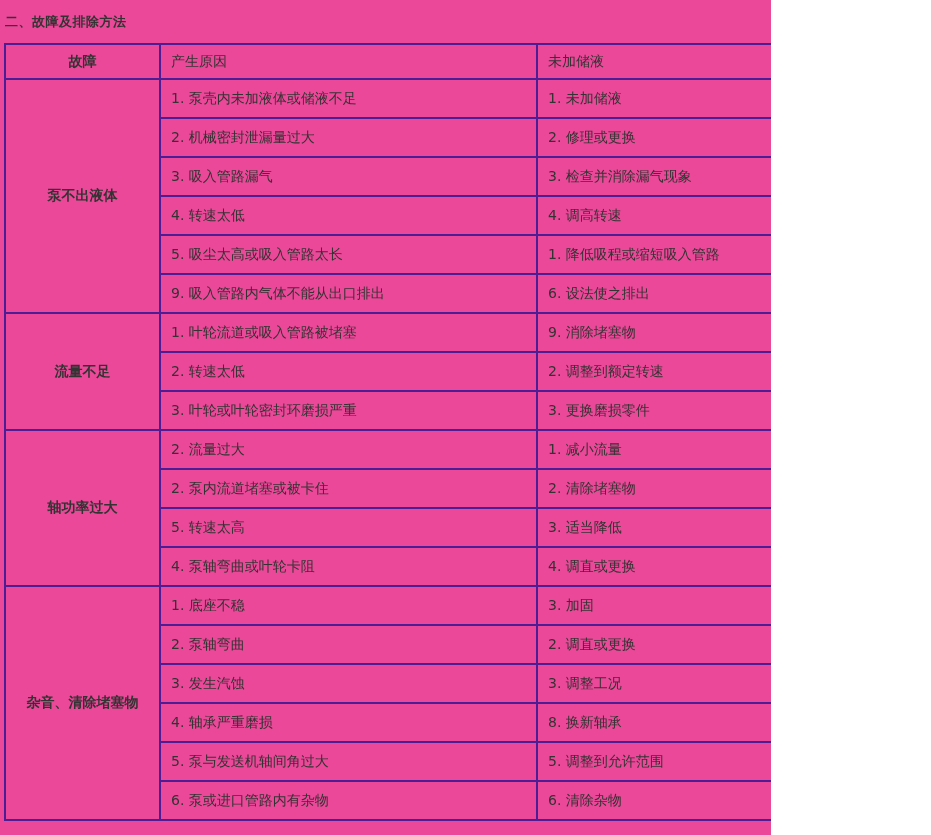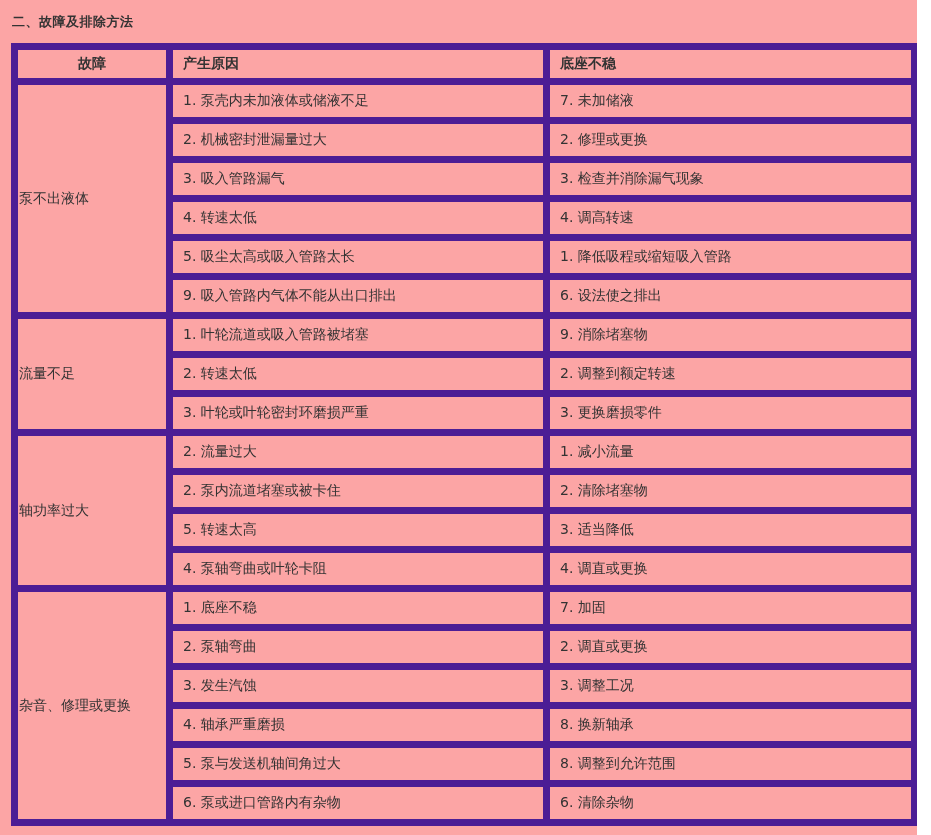--- a/index.html
+++ b/index.html
@@ -3,66 +3,66 @@
 <meta charset="utf-8">
 <style>
   html, body {
     margin: 0;
     padding: 0;
     background: #ffffff;
     font-family: "DejaVu Sans", "Liberation Sans", sans-serif;
     color: #333333;
   }
   .page {
-    width: 917px;
+    width: 771px;
     height: 835px;
     box-sizing: border-box;
-    padding: 8px 0 0 11px;
-    background: #fca5a5;
+    padding: 8px 0 0 4px;
+    background: #ec4899;
     overflow: hidden;
   }
   .doc-title {
     font-size: 13px;
     font-weight: bold;
     color: #333333;
     margin: 5px 0 12px 1px;
     letter-spacing: 0.5px;
   }
   table.fault-table {
     border-collapse: collapse;
     table-layout: fixed;
     width: 900px;
   }
   table.fault-table col.c1 { width: 155px; }
   table.fault-table col.c2 { width: 377px; }
   table.fault-table col.c3 { width: 368px; }
   table.fault-table th,
   table.fault-table td {
-    border: 7px solid #4c1d95;
+    border: 2px solid #4c1d95;
     font-size: 14px;
     color: #333333;
     vertical-align: middle;
     box-sizing: border-box;
     overflow: hidden;
     white-space: nowrap;
   }
   table.fault-table thead tr { height: 35px; }
   table.fault-table tbody tr { height: 39px; }
   th.fault-header {
     text-align: center;
     font-weight: bold;
   }
   th.cause-header, th.remedy-header {
     text-align: left;
-    font-weight: bold;
+    font-weight: normal;
     padding-left: 10px;
   }
   td.fault-cell {
-    text-align: left;
-    font-weight: normal;
+    text-align: center;
+    font-weight: bold;
   }
   td.cause-cell, td.remedy-cell {
     text-align: left;
     padding-left: 10px;
     font-weight: normal;
   }
 </style>
 </head>
 <body>
 
@@ -72,28 +72,28 @@
   <table class="fault-table">
     <colgroup>
       <col class="c1">
       <col class="c2">
       <col class="c3">
     </colgroup>
     <thead>
       <tr>
         <th class="fault-header">故障</th>
         <th class="cause-header">产生原因</th>
-        <th class="remedy-header">底座不稳</th>
+        <th class="remedy-header">未加储液</th>
       </tr>
     </thead>
     <tbody>
         <tr>
           <td class="fault-cell" rowspan="6">泵不出液体</td>
           <td class="cause-cell">1. 泵壳内未加液体或储液不足</td>
-          <td class="remedy-cell">7. 未加储液</td>
+          <td class="remedy-cell">1. 未加储液</td>
         </tr>
         <tr>
           <td class="cause-cell">2. 机械密封泄漏量过大</td>
           <td class="remedy-cell">2. 修理或更换</td>
         </tr>
         <tr>
           <td class="cause-cell">3. 吸入管路漏气</td>
           <td class="remedy-cell">3. 检查并消除漏气现象</td>
         </tr>
         <tr>
@@ -132,39 +132,39 @@
         </tr>
         <tr>
           <td class="cause-cell">5. 转速太高</td>
           <td class="remedy-cell">3. 适当降低</td>
         </tr>
         <tr>
           <td class="cause-cell">4. 泵轴弯曲或叶轮卡阻</td>
           <td class="remedy-cell">4. 调直或更换</td>
         </tr>
         <tr>
-          <td class="fault-cell" rowspan="6">杂音、修理或更换</td>
+          <td class="fault-cell" rowspan="6">杂音、清除堵塞物</td>
           <td class="cause-cell">1. 底座不稳</td>
-          <td class="remedy-cell">7. 加固</td>
+          <td class="remedy-cell">3. 加固</td>
         </tr>
         <tr>
           <td class="cause-cell">2. 泵轴弯曲</td>
           <td class="remedy-cell">2. 调直或更换</td>
         </tr>
         <tr>
           <td class="cause-cell">3. 发生汽蚀</td>
           <td class="remedy-cell">3. 调整工况</td>
         </tr>
         <tr>
           <td class="cause-cell">4. 轴承严重磨损</td>
           <td class="remedy-cell">8. 换新轴承</td>
         </tr>
         <tr>
           <td class="cause-cell">5. 泵与发送机轴间角过大</td>
-          <td class="remedy-cell">8. 调整到允许范围</td>
+          <td class="remedy-cell">5. 调整到允许范围</td>
         </tr>
         <tr>
           <td class="cause-cell">6. 泵或进口管路内有杂物</td>
           <td class="remedy-cell">6. 清除杂物</td>
         </tr>
       </tbody>
   </table>
 </div>
 
 </body></html>

